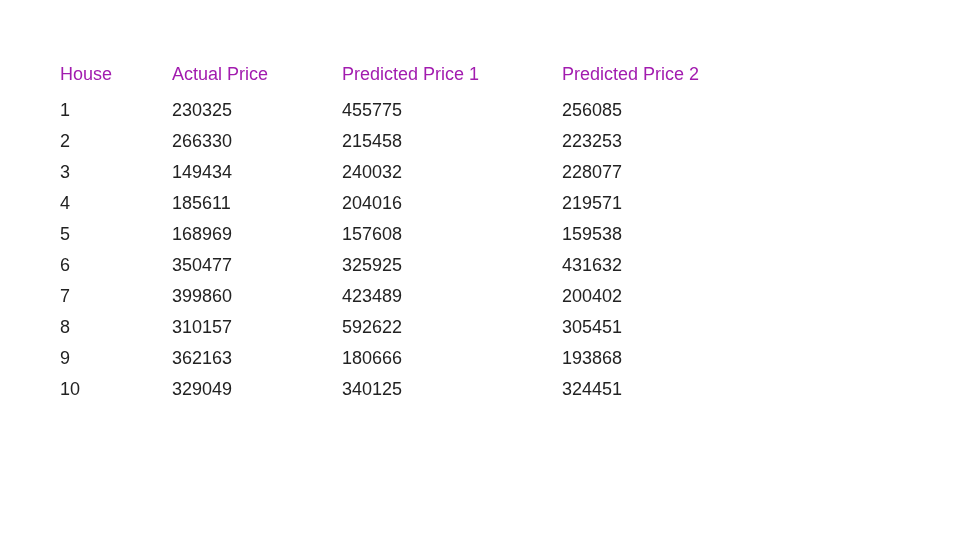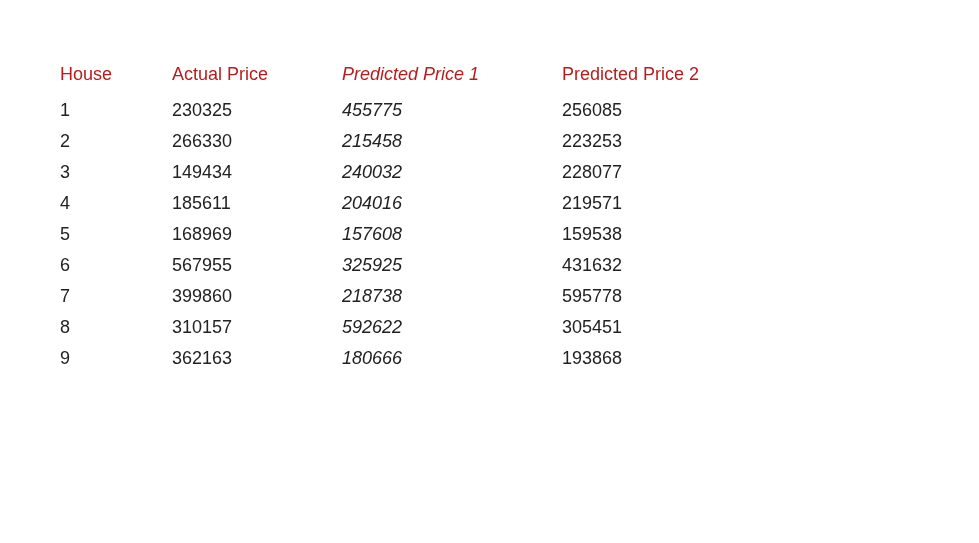--- a/index.html
+++ b/index.html
@@ -27,42 +27,41 @@
       border-collapse: collapse;
       font-size: 18px;
       color: #222222;
     }
 
     th {
       font-weight: normal;
       text-align: left;
       padding: 4px 60px 10px 0;
       font-size: 18px;
-      color: #b91c1c;
+      color: #a21caf;
     }
 
     td {
       text-align: left;
       padding: 5px 60px 5px 0;
       font-size: 18px;
       color: #222222;
     }
 
     th:first-child, td:first-child {
       padding-left: 0;
       min-width: 90px;
     }
 
     th:nth-child(2), td:nth-child(2) {
       min-width: 170px;
     }
 
     th:nth-child(3), td:nth-child(3) {
       min-width: 220px;
-      font-style: italic;
     }
 
     th:nth-child(4), td:nth-child(4) {
       min-width: 200px;
     }
   </style>
 </head>
 <body>
 
 <div class="table-container">
@@ -101,37 +100,43 @@
           <td>219571</td>
         </tr>
         <tr>
           <td>5</td>
           <td>168969</td>
           <td>157608</td>
           <td>159538</td>
         </tr>
         <tr>
           <td>6</td>
-          <td>567955</td>
+          <td>350477</td>
           <td>325925</td>
           <td>431632</td>
         </tr>
         <tr>
           <td>7</td>
           <td>399860</td>
-          <td>218738</td>
-          <td>595778</td>
+          <td>423489</td>
+          <td>200402</td>
         </tr>
         <tr>
           <td>8</td>
           <td>310157</td>
           <td>592622</td>
           <td>305451</td>
         </tr>
         <tr>
           <td>9</td>
           <td>362163</td>
           <td>180666</td>
           <td>193868</td>
         </tr>
+        <tr>
+          <td>10</td>
+          <td>329049</td>
+          <td>340125</td>
+          <td>324451</td>
+        </tr>
       </tbody>
   </table>
 </div>
 
 </body></html>

